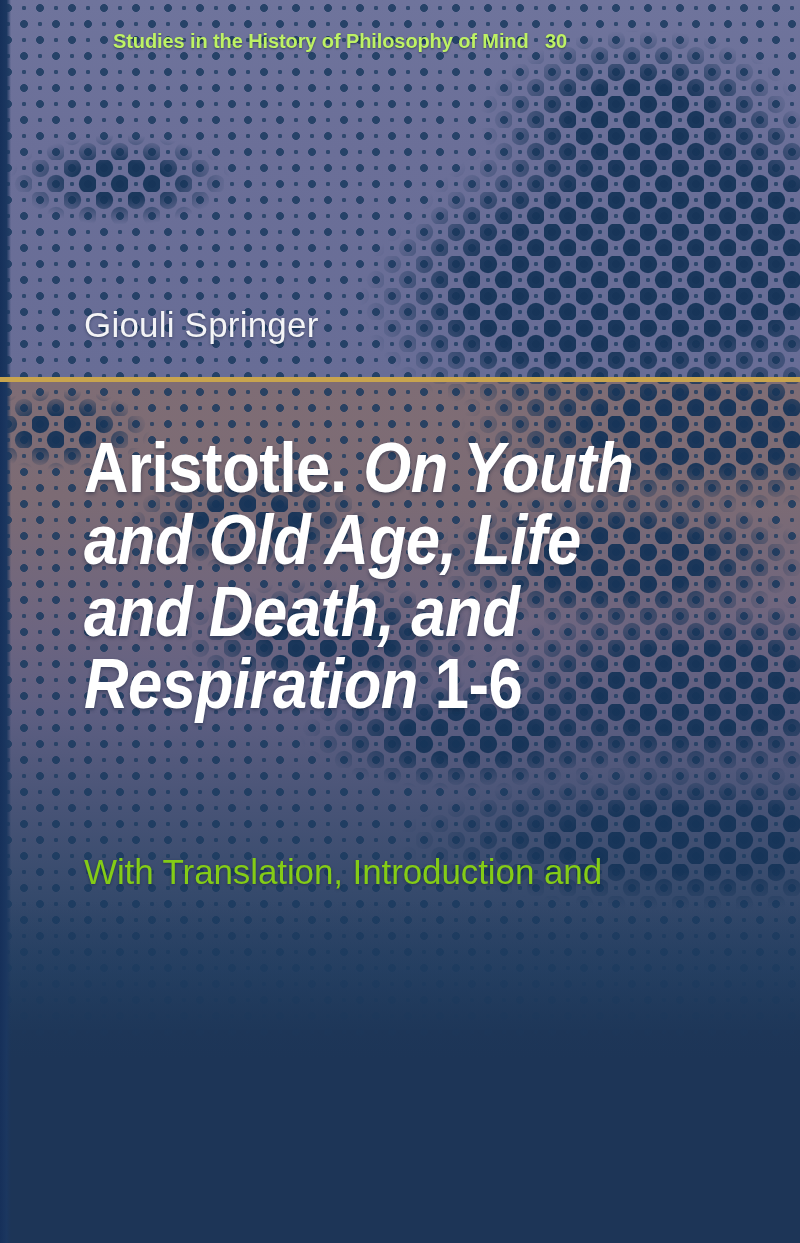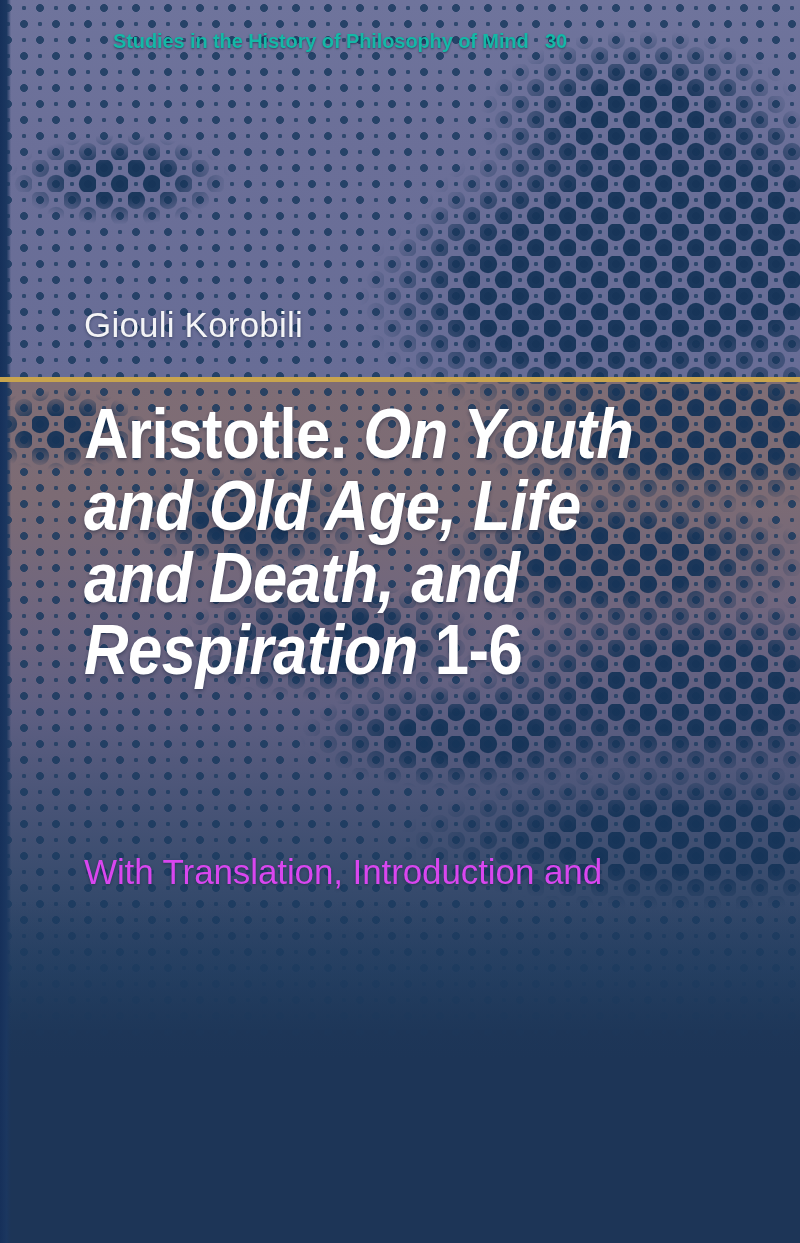--- a/index.html
+++ b/index.html
@@ -126,63 +126,63 @@
     position: absolute;
     left: 0; top: 377px;
     width: 800px; height: 5px;
     background: #c8a44e;
   }
 
   
   .series {
     position: absolute;
     left: 113px; top: 30px;
-    color: #14b8a6;
+    color: #bef264;
     font-size: 20px;
     font-weight: bold;
     letter-spacing: -0.1px;
     white-space: pre;
     text-shadow: 0 1px 2px rgba(10,25,50,0.55);
   }
 
   .author {
     position: absolute;
     left: 84px; top: 305px;
     color: #f4f4f6;
     font-size: 35px;
     font-weight: normal;
     letter-spacing: 0.2px;
     white-space: nowrap;
     text-shadow: 0 1px 3px rgba(10,25,50,0.5);
   }
 
   .title-block {
     position: absolute;
-    left: 84px; top: 398px;
+    left: 84px; top: 432px;
     width: 660px;
   }
   .title-line {
     color: #ffffff;
     font-size: 70px;
     line-height: 72px;
     font-weight: bold;
     font-style: italic;
     letter-spacing: -0.5px;
     white-space: nowrap;
     text-shadow: 0 2px 4px rgba(15,30,55,0.45);
     transform: scaleX(0.88);
     transform-origin: left center;
   }
   .upright { font-style: normal; }
 
   .subtitle {
     position: absolute;
     left: 84px; top: 848px;
     width: 620px;
-    color: #d946ef;
+    color: #84cc16;
     font-size: 35px;
     line-height: 47px;
     font-weight: normal;
     letter-spacing: -0.1px;
     text-shadow: 0 1px 3px rgba(10,25,50,0.45);
   }
   .subtitle span { display: block; }
 
   
   .springer {
@@ -217,21 +217,21 @@
   <div class="dots-b"></div>
   <div class="dots-c"></div>
   <div class="dots-fade"></div>
 
   <div class="spine"></div>
 
   <div class="gold-rule"></div>
 
   <div class="series">Studies in the History of Philosophy of Mind   30</div>
 
-  <div class="author">Giouli Korobili</div>
+  <div class="author">Giouli Springer</div>
 
   <div class="title-block">
     <div class="title-line"><span class="upright">Aristotle.</span><span> </span><span>On Youth</span></div>
     <div class="title-line"><span>and Old Age, Life</span></div>
     <div class="title-line"><span>and Death, and</span></div>
     <div class="title-line"><span>Respiration</span><span> </span><span class="upright">1-6</span></div>
   </div>
 
   <div class="subtitle">
     <span>With Translation, Introduction and</span>

